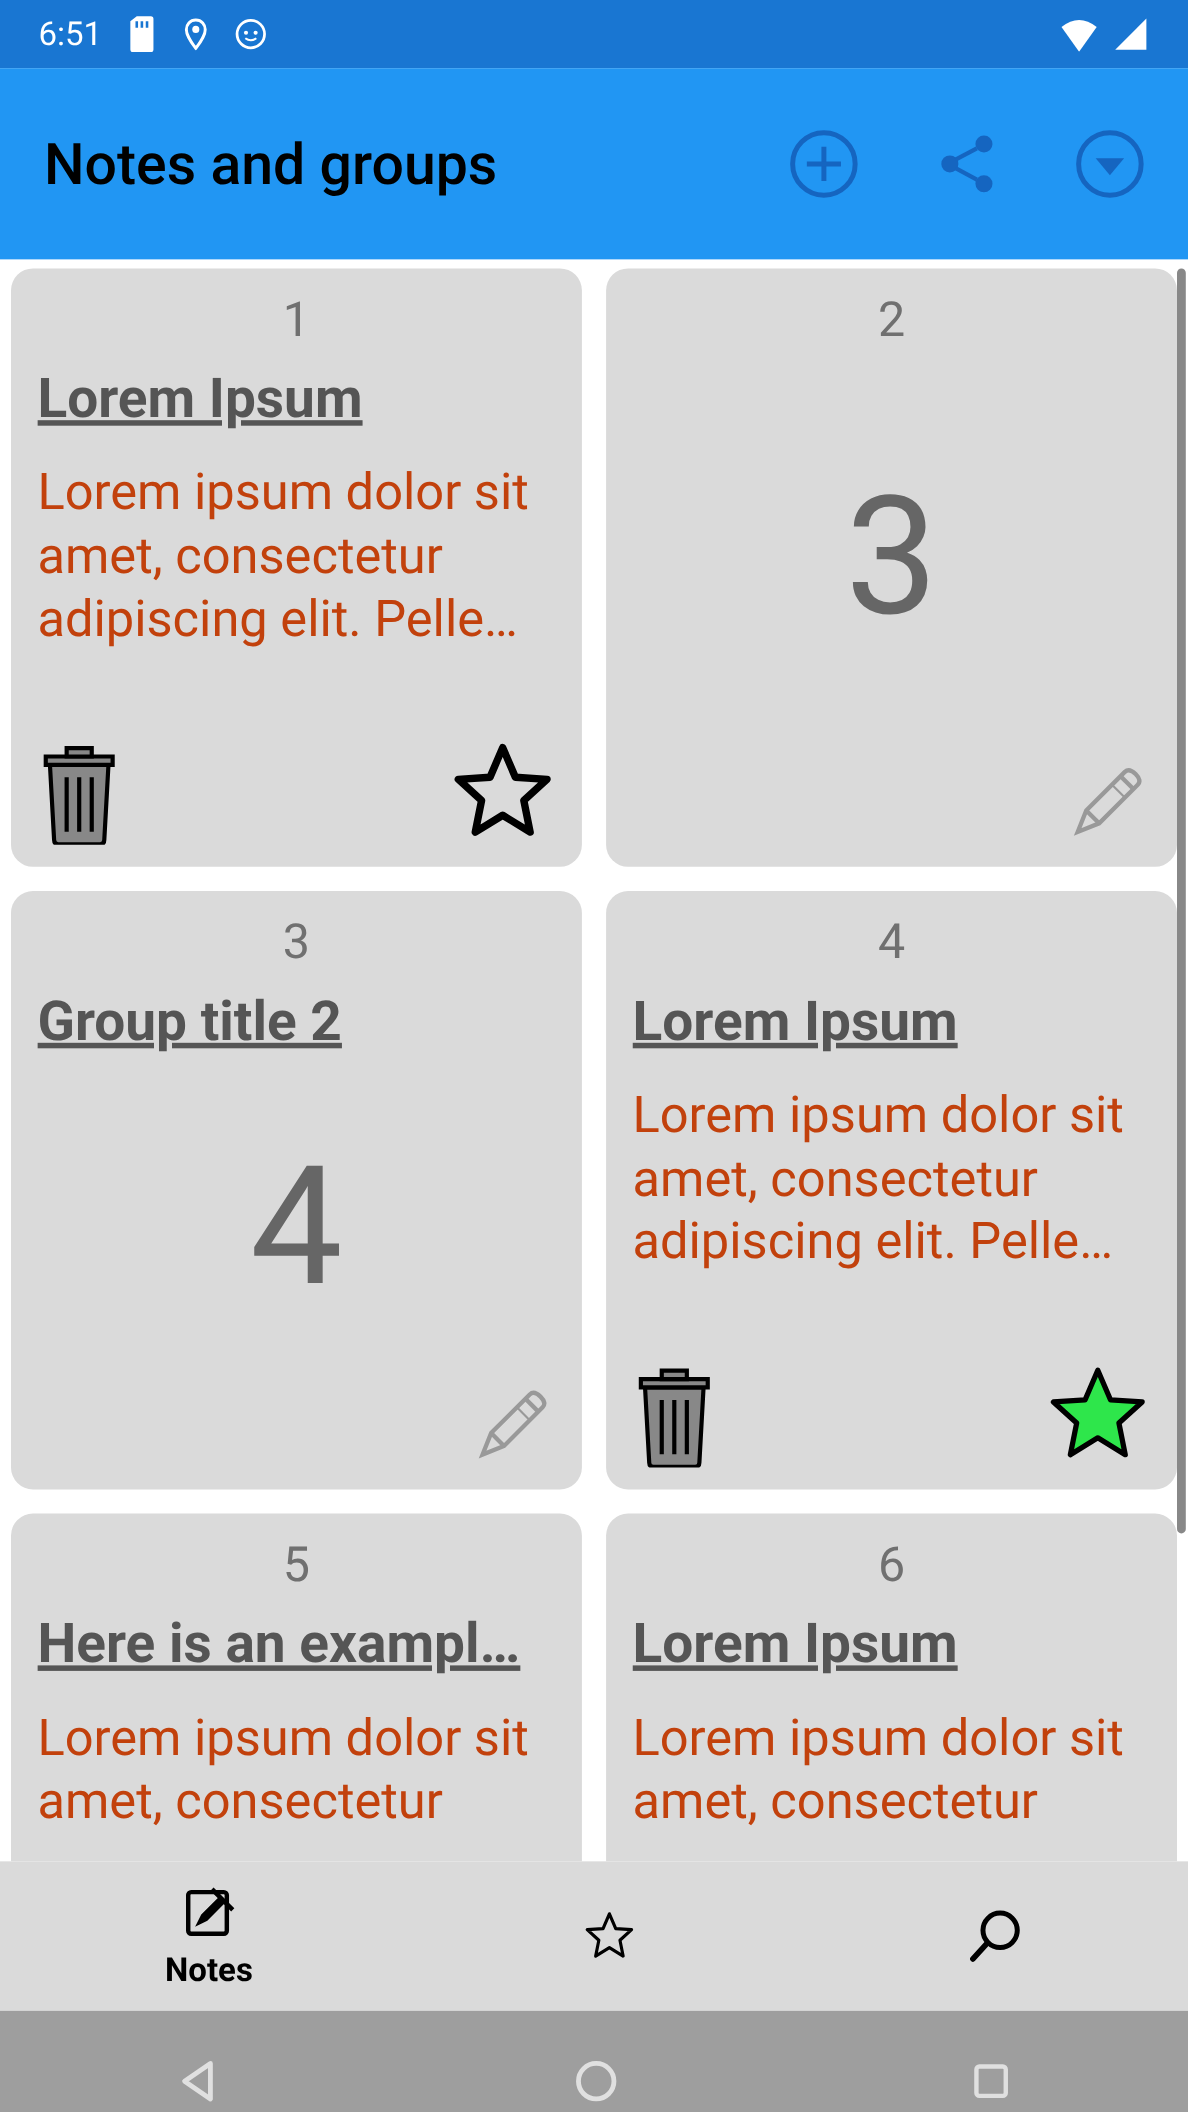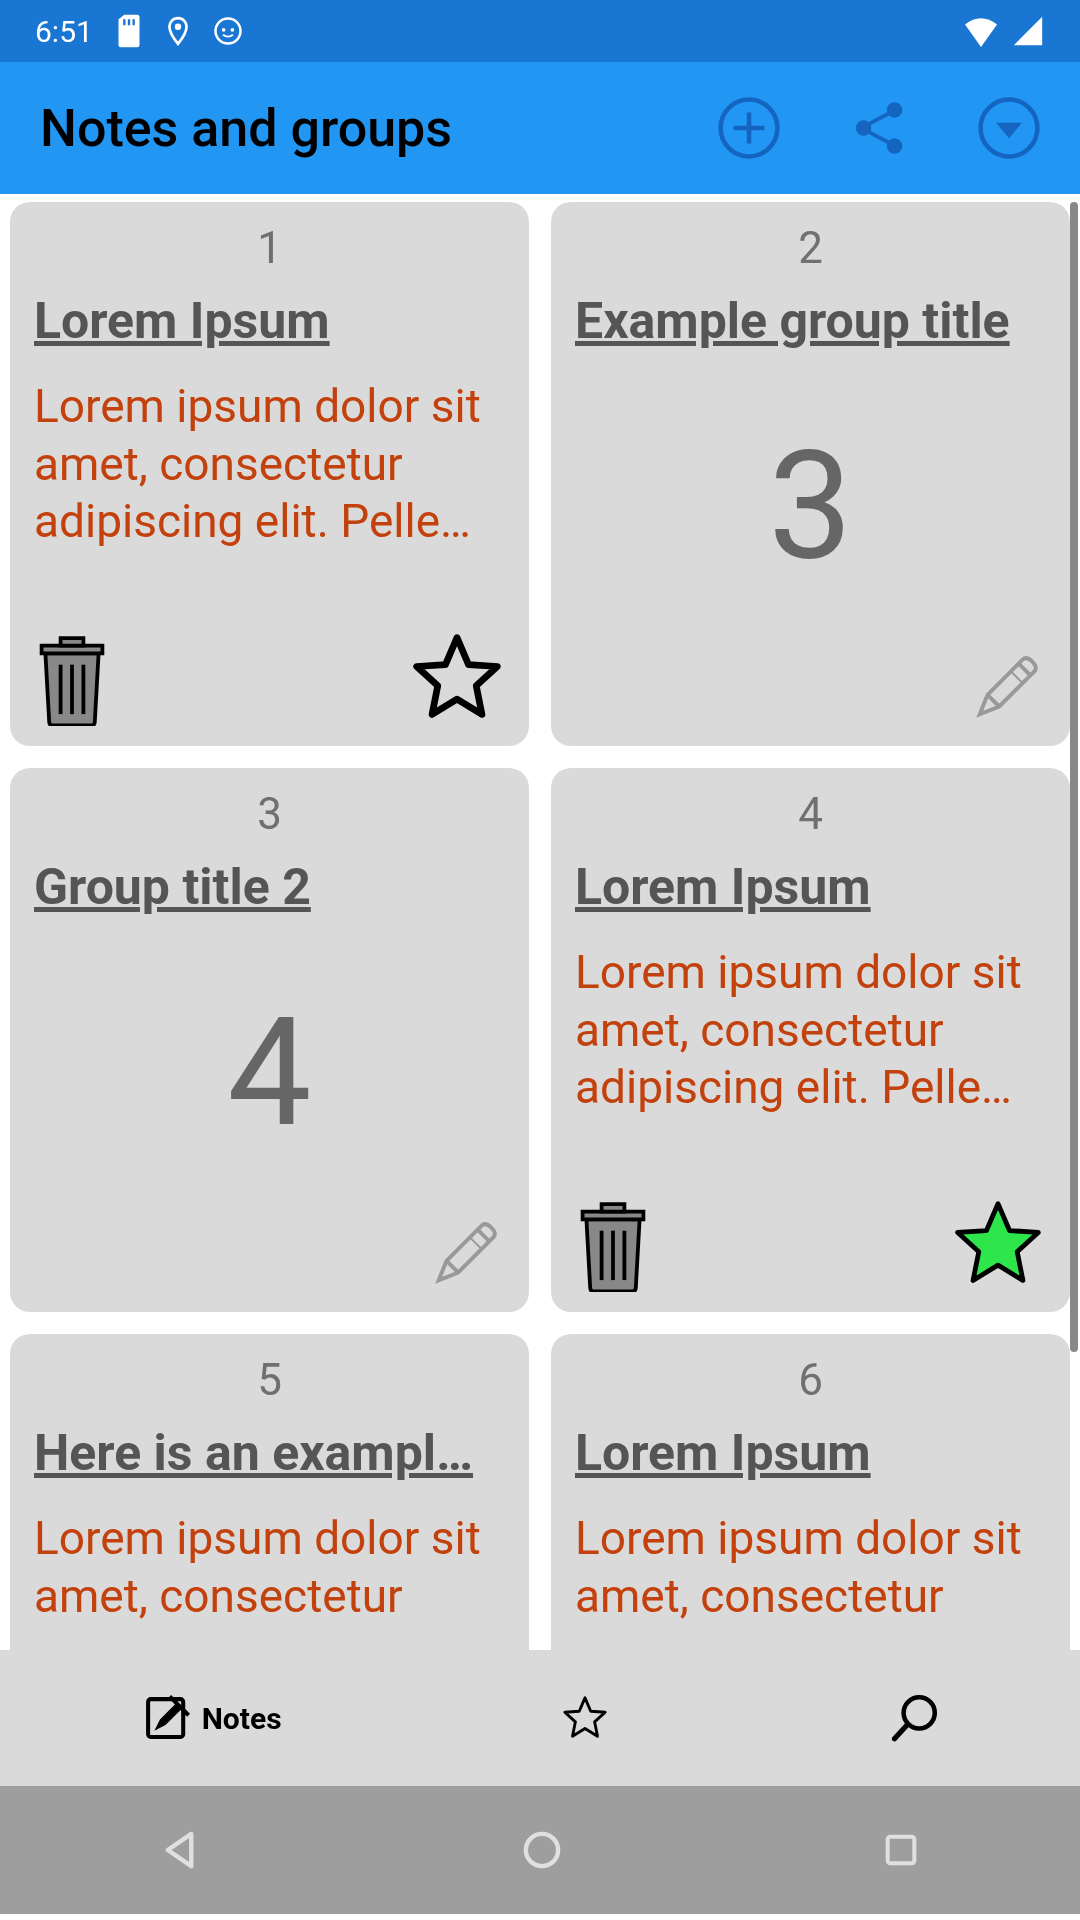--- a/index.html
+++ b/index.html
@@ -15,21 +15,21 @@
     padding: 0 35px;
     color: #fff;
     font-size: 30px;
   }
   .status-left { display: flex; align-items: center; gap: 22px; }
   .status-right { display: flex; align-items: center; gap: 10px; }
   .status-icon { display: inline-flex; align-items: center; justify-content: center; }
   
   
   .app-bar {
-    height: 132px;
+    height: 174px;
     background: #2196F3;
     display: flex;
     align-items: center;
     justify-content: space-between;
     padding: 0 40px;
   }
   .app-title { font-size: 52px; font-weight: 500; color: #000; }
   .app-actions { display: flex; align-items: center; gap: 68px; }
   .action-btn { display: inline-flex; align-items: center; justify-content: center; }
   
@@ -75,21 +75,21 @@
   }
   
   
   .bottom-tabs {
     height: 136px;
     background: #DADADA;
     display: flex;
     align-items: center;
     justify-content: space-around;
   }
-  .tab { display: flex; flex-direction: row; align-items: center; justify-content: center; gap: 8px; }
+  .tab { display: flex; flex-direction: column; align-items: center; justify-content: center; gap: 8px; }
   .tab-label { font-size: 30px; font-weight: 700; color: #000; }
   
   
   .nav-bar {
     height: 128px;
     background: #9E9E9E;
     display: flex;
     align-items: center;
     justify-content: space-around;
   }
@@ -185,21 +185,20 @@
         <span class="icon-btn">
           <svg width="96" height="96" viewBox="0 0 50 50">
             <path fill="none" stroke="#000" stroke-width="3.5" stroke-linejoin="round" d="M25 4 L31 18 L46 19 L35 29 L38 44 L25 36 L12 44 L15 29 L4 19 L19 18 Z"></path>
           </svg>
         </span>
       </div>
     </div>
 
     <div class="card card-type-group">
       <div class="card-num">2</div>
-      <div class="card-title">Example group title</div>
       <div class="card-big-num">3</div>
       <div class="card-footer">
         <span class="icon-btn card-footer-right">
           <svg width="78" height="78" viewBox="0 0 40 40">
             <path fill="none" stroke="#999" stroke-width="2" d="M6 34 L10 24 L28 6 Q30 4 33 7 Q36 10 34 12 L16 30 Z"></path>
             <line x1="26" y1="8" x2="32" y2="14" stroke="#999" stroke-width="2"></line>
             <line x1="10" y1="24" x2="16" y2="30" stroke="#999" stroke-width="2"></line>
             <line x1="22" y1="12" x2="28" y2="18" stroke="#999" stroke-width="1"></line>
           </svg>
         </span>

